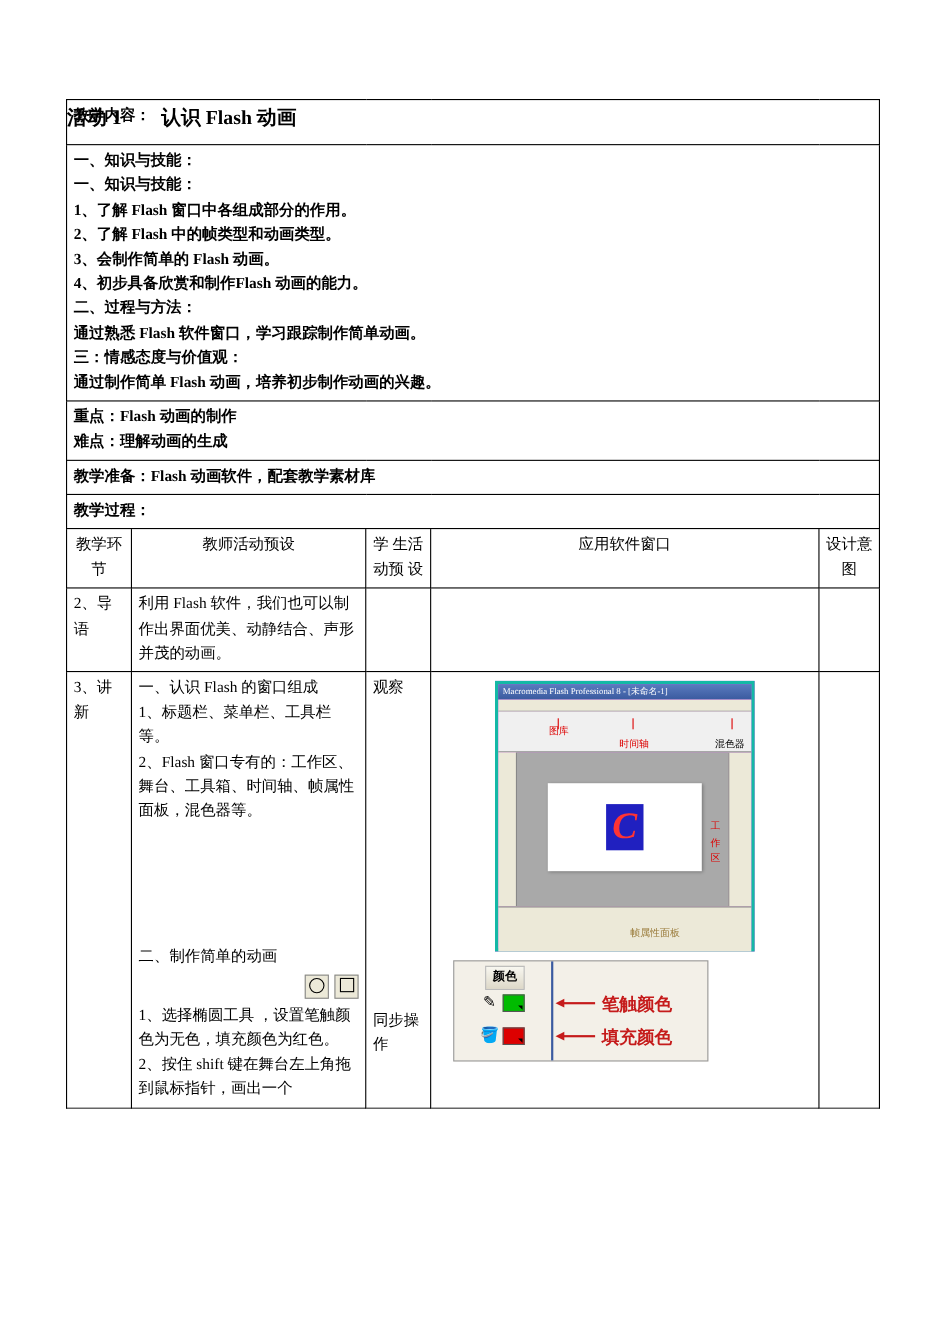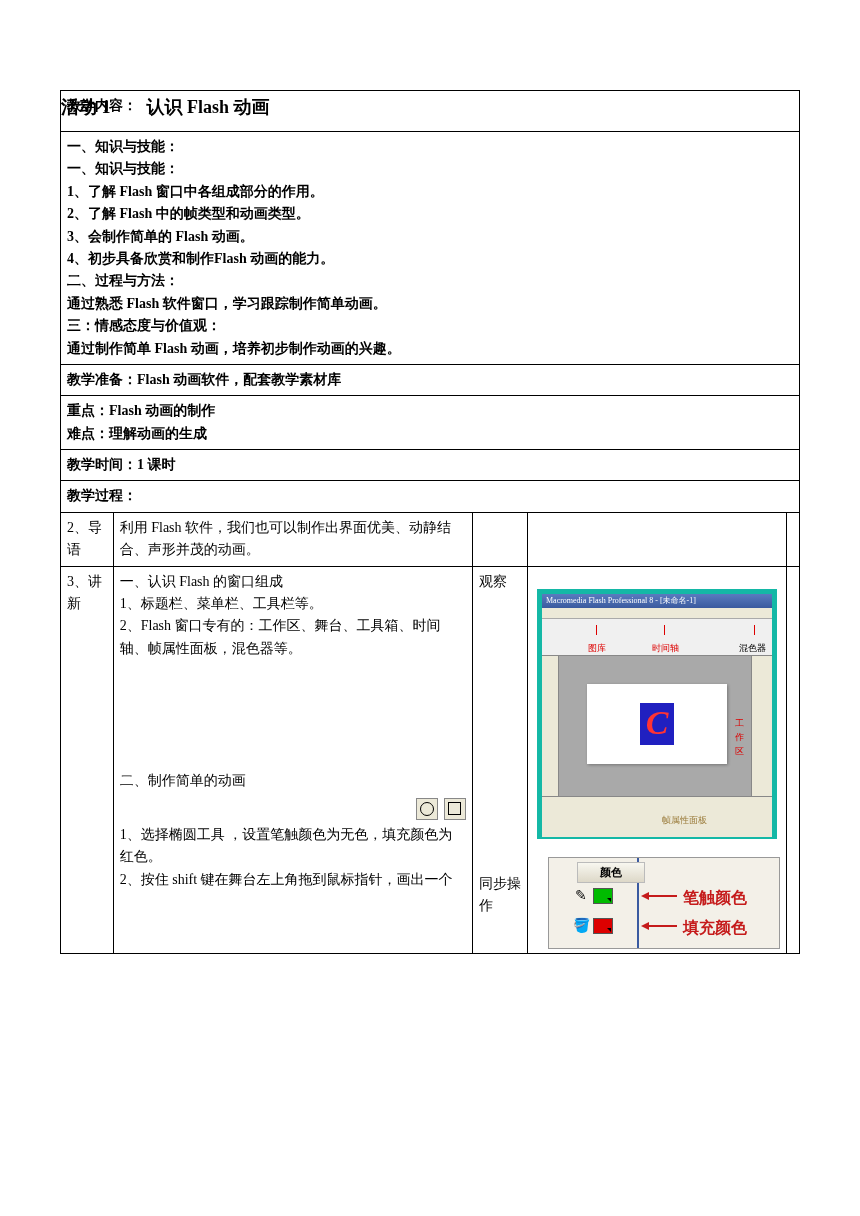--- a/index.html
+++ b/index.html
@@ -36,22 +36,22 @@
     text-align: left;
     font-size: 18px;
     font-weight: bold;
     font-family: "SimSun", serif;
   }
   .bold { font-weight: bold; }
   .flash-screenshot {
     width: 230px;
     height: 240px;
     background: #d946ef;
-    border: 5px solid #14b8a6;
-    margin: 18px auto;
+    border: 3px solid #14b8a6;
+    margin: 4px auto;
     position: relative;
     font-size: 9px;
   }
   .flash-titlebar {
     background: linear-gradient(#5a7bbf, #3a5a9f);
     height: 14px;
     color: #fff;
     font-size: 8px;
     padding-left: 4px;
     line-height: 14px;
@@ -64,21 +64,21 @@
   }
   .flash-timeline {
     background: #f0f0f0;
     height: 36px;
     border-bottom: 1px solid #888;
     position: relative;
   }
   .flash-timeline .label-tupian {
     position: absolute;
     left: 46px;
-    top: 22px;
+    top: 10px;
     color: #d00;
     font-size: 9px;
   }
   .flash-timeline .label-timeline {
     position: absolute;
     left: 110px;
     top: 22px;
     color: #d00;
     font-size: 9px;
   }
@@ -218,21 +218,21 @@
     width: 2px;
     background: #3a5aa0;
   }
   .color-tab {
     position: absolute;
     left: 28px;
     top: 4px;
     font-size: 11px;
     font-weight: bold;
     background: linear-gradient(#f8f7f0, #ddd8c8);
-    padding: 1px 22px;
+    padding: 1px 6px;
     border: 1px solid #bbb;
   }
   .pencil-row {
     position: absolute;
     left: 24px;
     top: 30px;
     display: flex;
     align-items: center;
     gap: 4px;
   }
@@ -327,33 +327,37 @@
       <div class="bold">2、了解  Flash 中的帧类型和动画类型。</div>
       <div class="bold">3、会制作简单的  Flash 动画。</div>
       <div class="bold">4、初步具备欣赏和制作Flash 动画的能力。</div>
       <div class="bold">二、过程与方法：</div>
       <div class="bold">通过熟悉  Flash  软件窗口，学习跟踪制作简单动画。</div>
       <div class="bold">三：情感态度与价值观：</div>
       <div class="bold">通过制作简单  Flash  动画，培养初步制作动画的兴趣。</div>
     </td>
   </tr>
   <tr>
-    <td colspan="5" class="bold">教学准备：Flash  动画软件，配套教学素材库</td>
-  </tr>
-  <tr>
     <td colspan="5">
       <div class="bold">重点：Flash 动画的制作</div>
       <div class="bold">难点：理解动画的生成</div>
     </td>
   </tr>
   <tr>
-    <td colspan="5" class="bold">教学时间：1 课时</td>
+    <td colspan="5" class="bold">教学准备：Flash  动画软件，配套教学素材库</td>
   </tr>
   <tr>
     <td colspan="5" class="bold">教学过程：</td>
+  </tr>
+  <tr>
+    <td class="col-narrow center">教学环节</td>
+    <td class="col-mid center">教师活动预设</td>
+    <td class="col-student center">学 生活 动预 设</td>
+    <td class="center">应用软件窗口</td>
+    <td class="col-design center">设计意图</td>
   </tr>
   <tr>
     <td>2、导语</td>
     <td>利用 Flash 软件，我们也可以制作出界面优美、动静结合、声形并茂的动画。</td>
     <td></td>
     <td></td>
     <td></td>
   </tr>
   <tr>
     <td>3、讲新</td>

